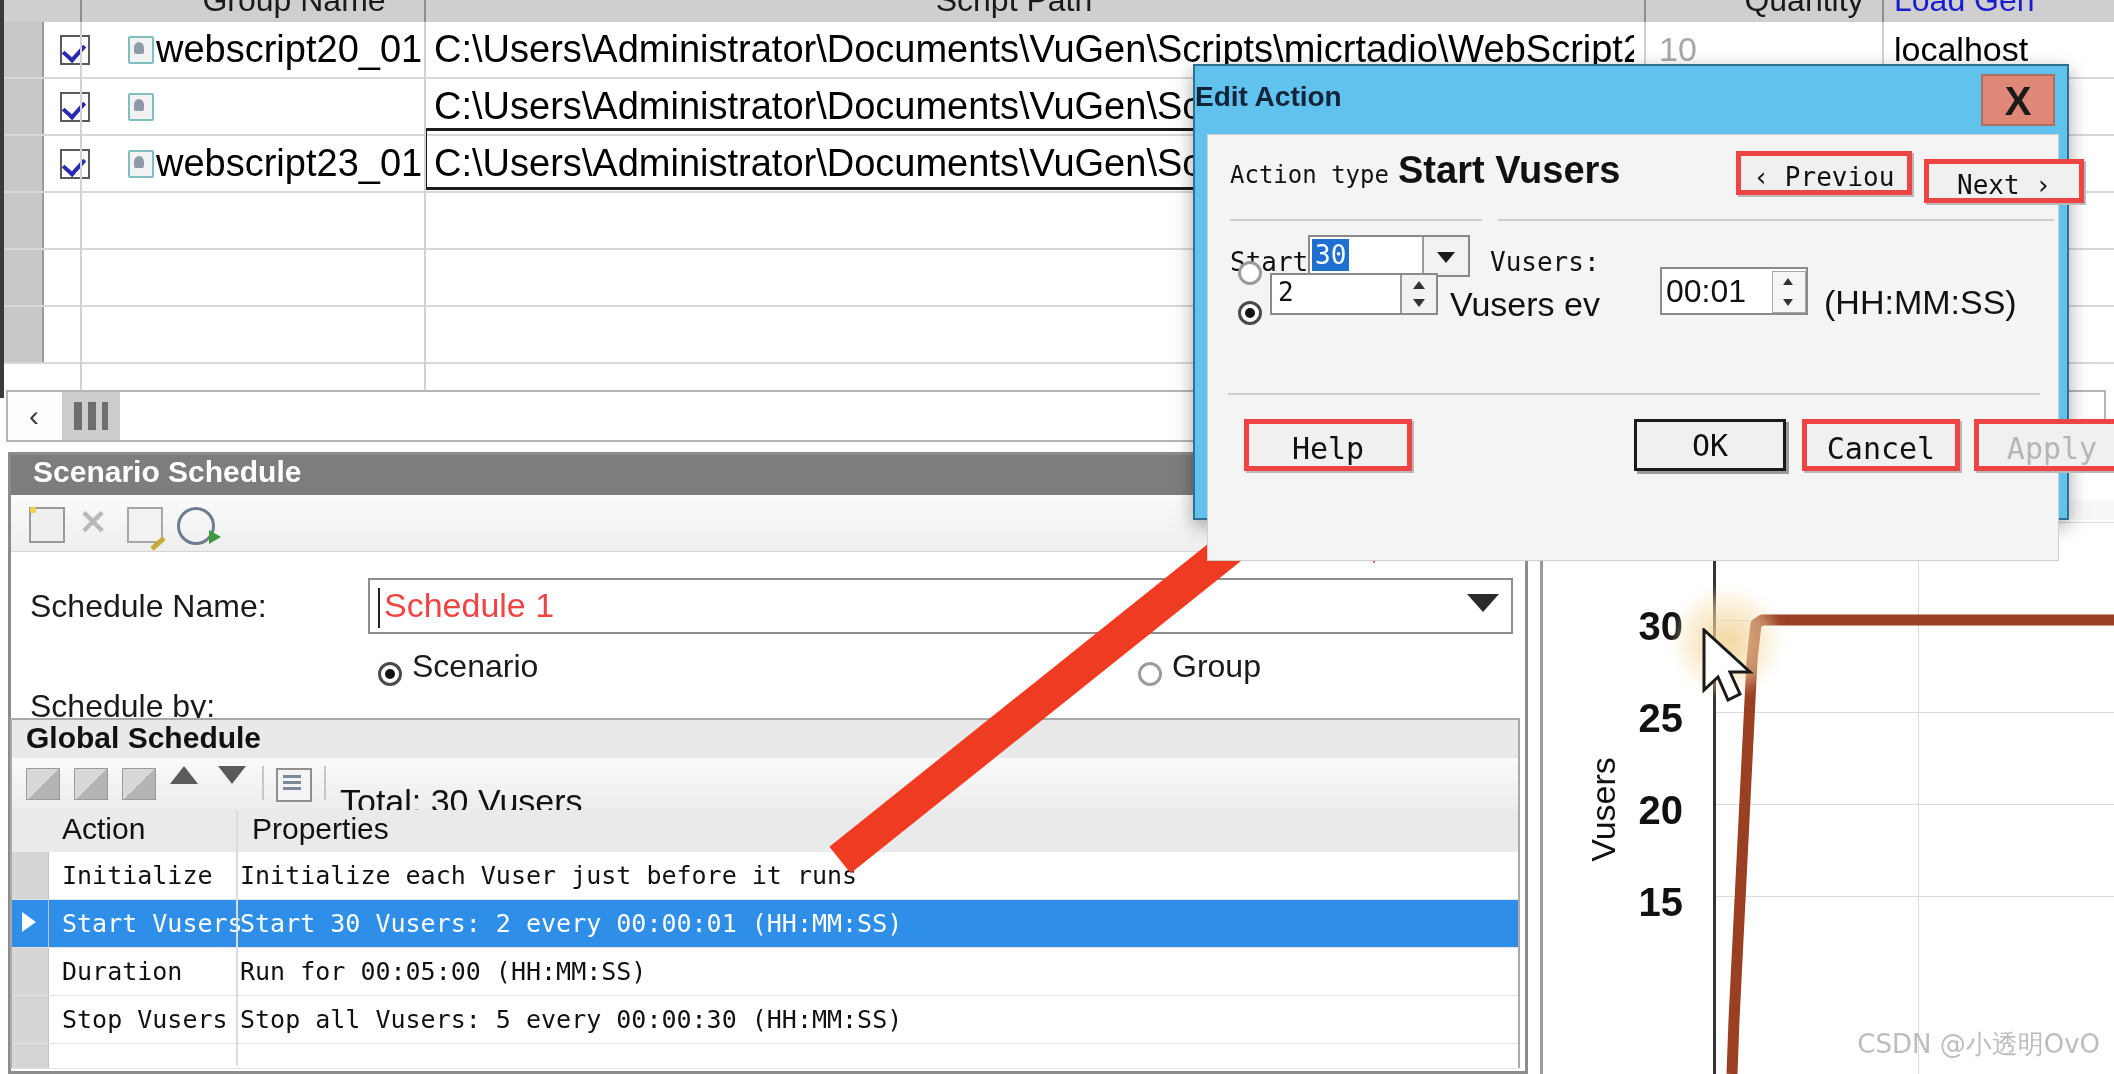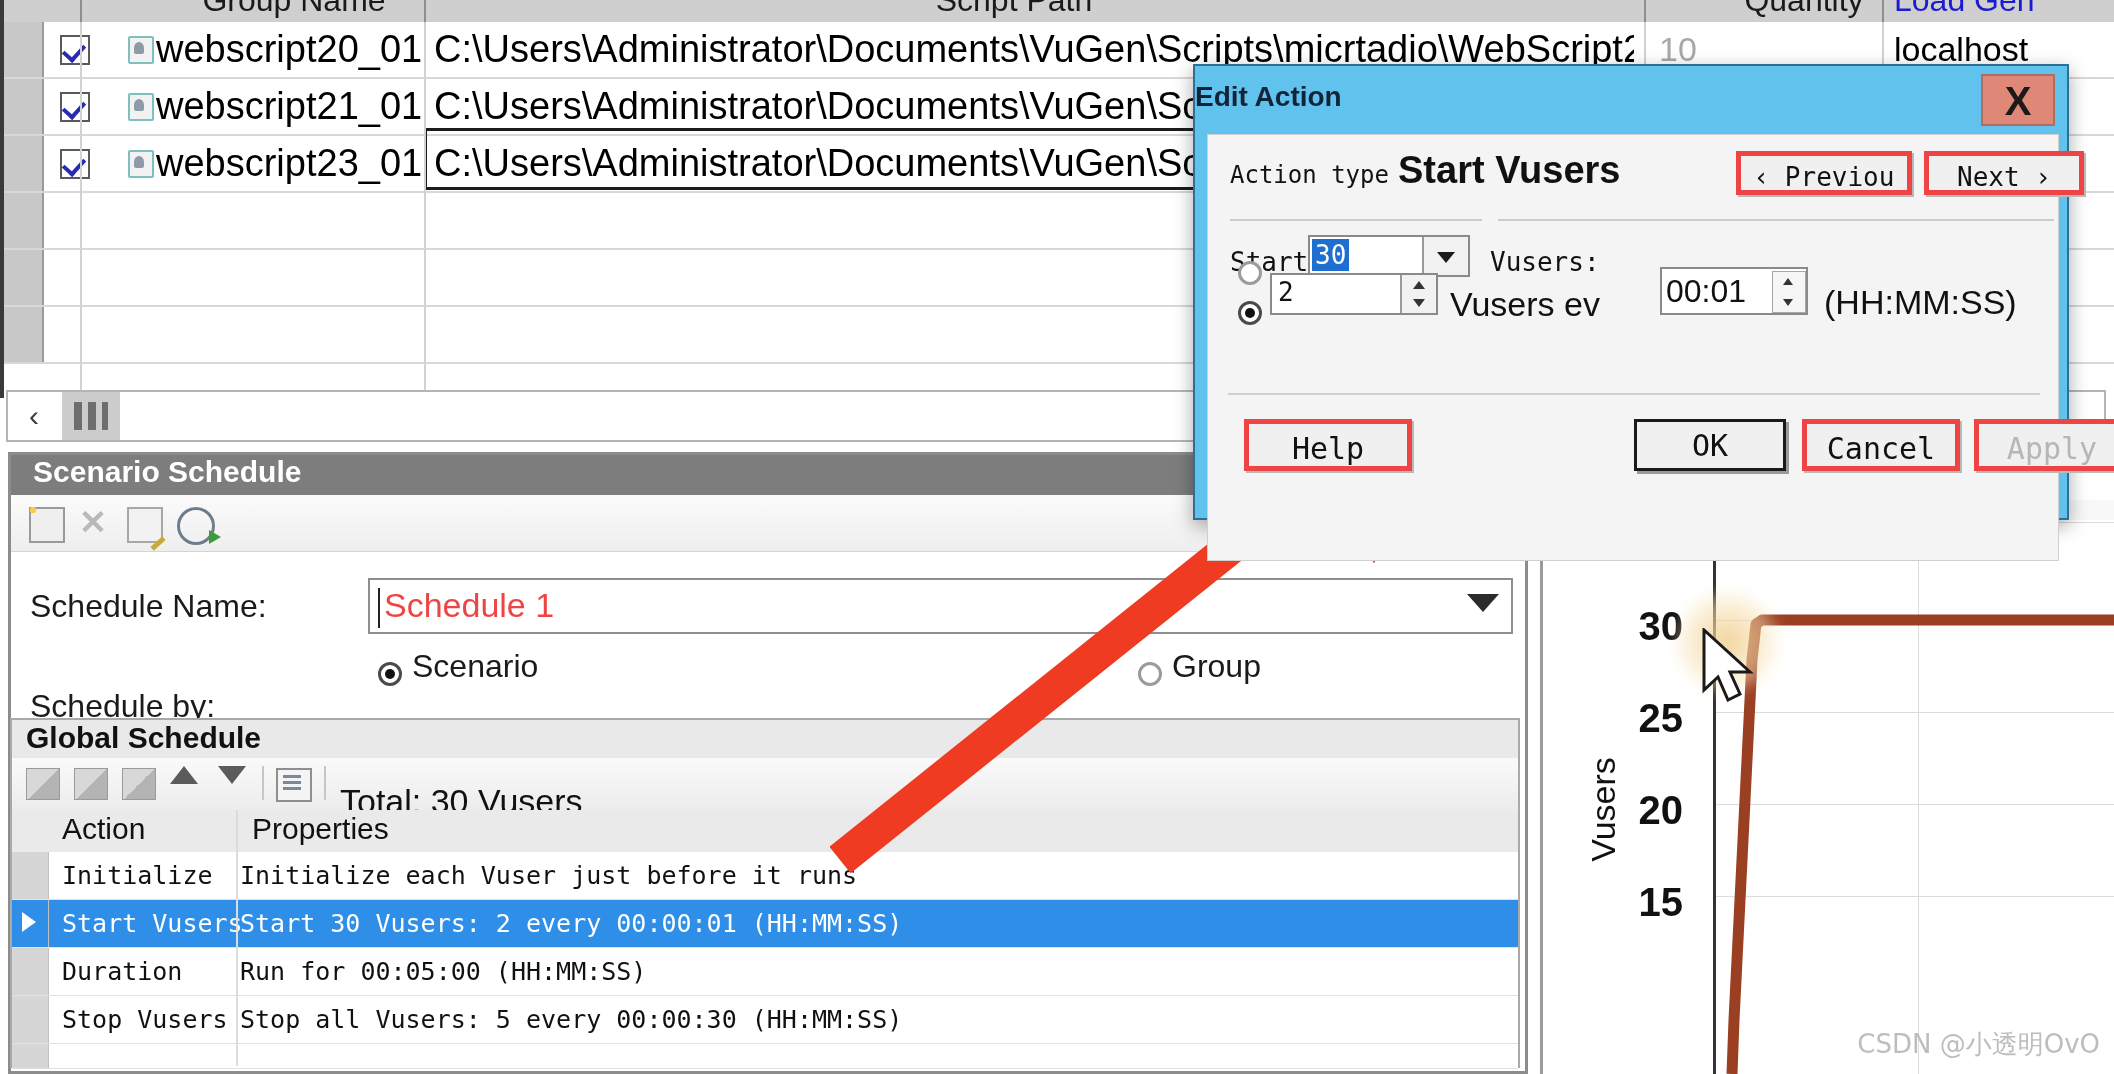--- a/index.html
+++ b/index.html
@@ -283,21 +283,21 @@
     position:absolute;left:190px;top:14px;
     font-size:38px;font-weight:bold;color:#111;white-space:nowrap;
   }
   .dlg-btn{
     position:absolute;background:#f0f0f0;border:5px solid #ef4444;
     box-shadow:2px 2px 0 #b9b9b9;
     font-family:"DejaVu Sans Mono", monospace;color:#111;
     text-align:center;box-sizing:border-box;
   }
   #btn-prev{left:528px;top:16px;width:176px;height:44px;line-height:42px;font-size:26px;}
-  #btn-next{left:716px;top:16px;width:160px;height:44px;line-height:42px;font-size:26px;}
+  #btn-next{left:716px;top:24px;width:160px;height:44px;line-height:42px;font-size:26px;}
   #dlg-hr1{position:absolute;left:22px;top:84px;width:252px;height:2px;background:#cdcdcd;}
   #dlg-hr2{position:absolute;left:290px;top:84px;width:556px;height:2px;background:#cdcdcd;}
   #start-lbl{
     position:absolute;left:22px;top:112px;
     font-family:"DejaVu Sans Mono", monospace;font-size:26px;color:#111;
   }
   #start-combo{
     position:absolute;left:100px;top:100px;width:162px;height:42px;
     background:#ffffff;border:2px solid #8a8a8a;box-sizing:border-box;
   }
@@ -379,21 +379,20 @@
     <div class="gt-name">webscript20_01</div>
     <div class="gt-path">C:\Users\Administrator\Documents\VuGen\Scripts\micrtadio\WebScript20-01</div>
     <div class="gt-qty">10</div>
     <div class="gt-lg">localhost</div>
   </div>
 
   <div class="gt-row" style="top:79px;">
     <div class="gt-rowhead"></div>
     <div class="gt-check"></div>
     <div class="gt-scripticon"></div>
-    <div class="gt-name">webscript21_01</div>
     <div class="gt-path" style="width:790px;">C:\Users\Administrator\Documents\VuGen\Scripts</div>
   </div>
 
   <div class="gt-row" style="top:136px;">
     <div class="gt-rowhead"></div>
     <div class="gt-check"></div>
     <div class="gt-scripticon"></div>
     <div class="gt-name">webscript23_01</div>
     <div class="gt-path" style="width:790px;">C:\Users\Administrator\Documents\VuGen\Scripts</div>
   </div>

